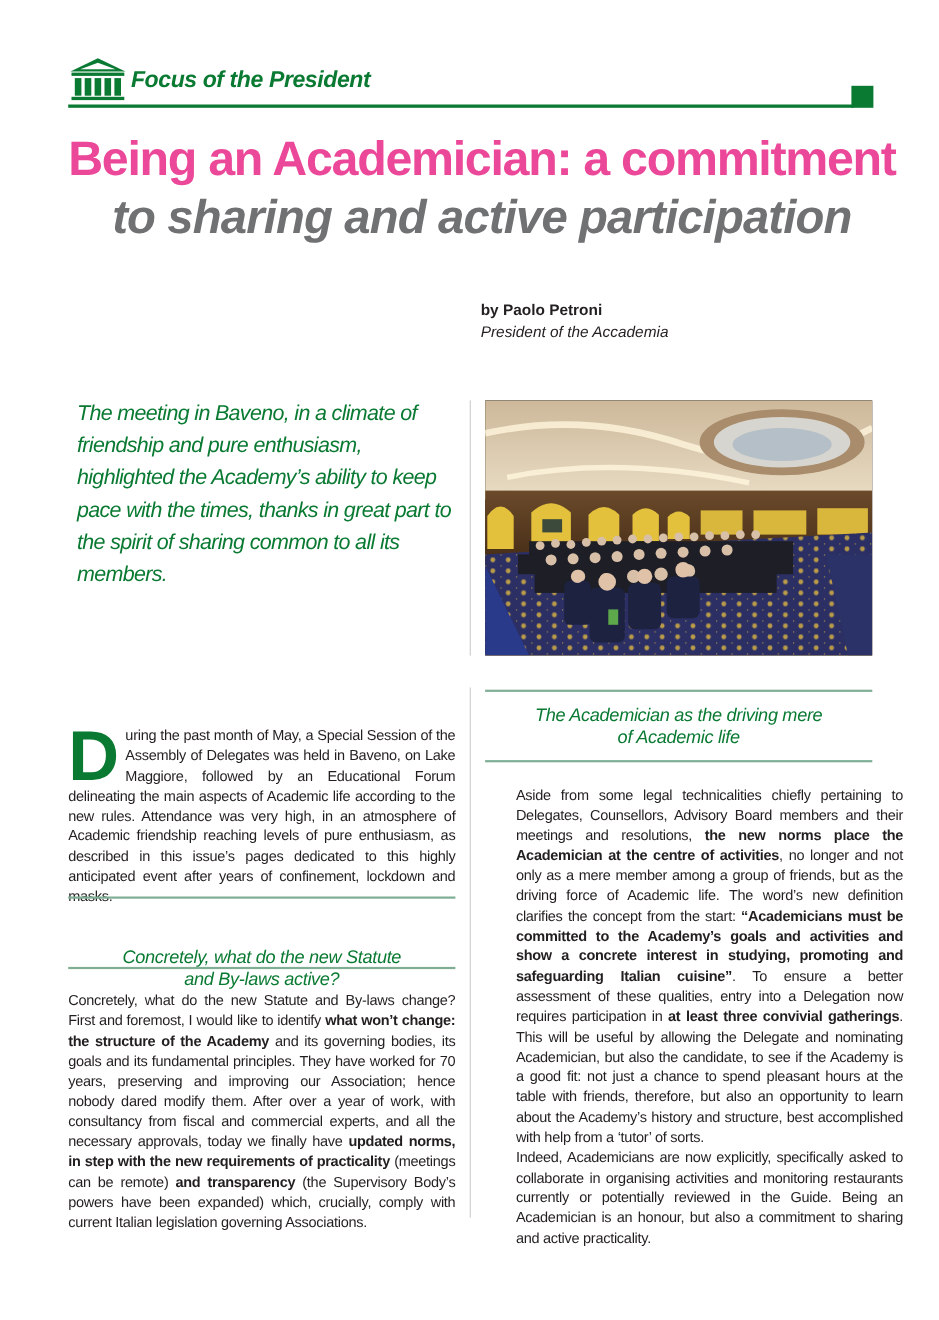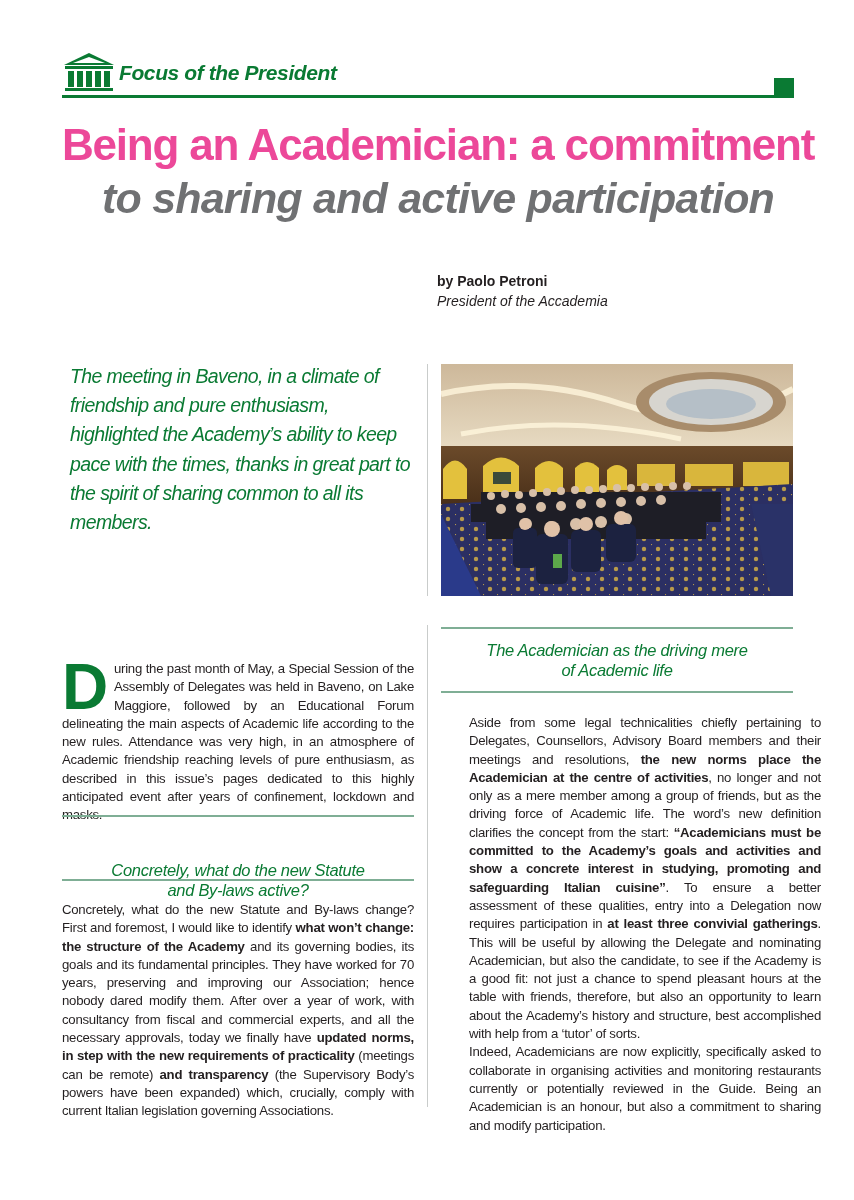--- a/index.html
+++ b/index.html
@@ -189,14 +189,14 @@
     <div>Concretely, what do the new Statute</div>
     <div>and By-laws active?</div>
   </div>
   <div class="rule b"></div>
 </div>
 
 <div class="body-text col-left-2"><span>Concretely, what do the new Statute and By-laws change? First and foremost, I would like to identify </span><b>what won’t change: the structure of the Academy</b><span> and its governing bodies, its goals and its fundamental principles. They have worked for 70 years, preserving and improving our Association; hence nobody dared modify them. After over a year of work, with consultancy from fiscal and commercial experts, and all the necessary approvals, today we finally have </span><b>updated norms, in step with the new requirements of practicality</b><span> (meetings can be remote) </span><b>and transparency</b><span> (the Supervisory Body’s powers have been expanded) which, crucially, comply with current Italian legislation governing Associations.</span></div>
 
 <div class="body-text col-right-1">
   <div><span>Aside from some legal technicalities chiefly pertaining to Delegates, Counsellors, Advisory Board members and their meetings and resolutions, </span><b>the new norms place the Academician at the centre of activities</b><span>, no longer and not only as a mere member among a group of friends, but as the driving force of Academic life. The word’s new definition clarifies the concept from the start: </span><b>“Academicians must be committed to the Academy’s goals and activities and show a concrete interest in studying, promoting and safeguarding Italian cuisine”</b><span>. To ensure a better assessment of these qualities, entry into a Delegation now requires participation in </span><b>at least three convivial gatherings</b><span>. This will be useful by allowing the Delegate and nominating Academician, but also the candidate, to see if the Academy is a good fit: not just a chance to spend pleasant hours at the table with friends, therefore, but also an opportunity to learn about the Academy’s history and structure, best accomplished with help from a ‘tutor’ of sorts.</span></div>
-  <div>Indeed, Academicians are now explicitly, specifically asked to collaborate in organising activities and monitoring restaurants currently or potentially reviewed in the Guide. Being an Academician is an honour, but also a commitment to sharing and modify participation.</div>
+  <div>Indeed, Academicians are now explicitly, specifically asked to collaborate in organising activities and monitoring restaurants currently or potentially reviewed in the Guide. Being an Academician is an honour, but also a commitment to sharing and active practicality.</div>
 </div>
 
 </body></html>

